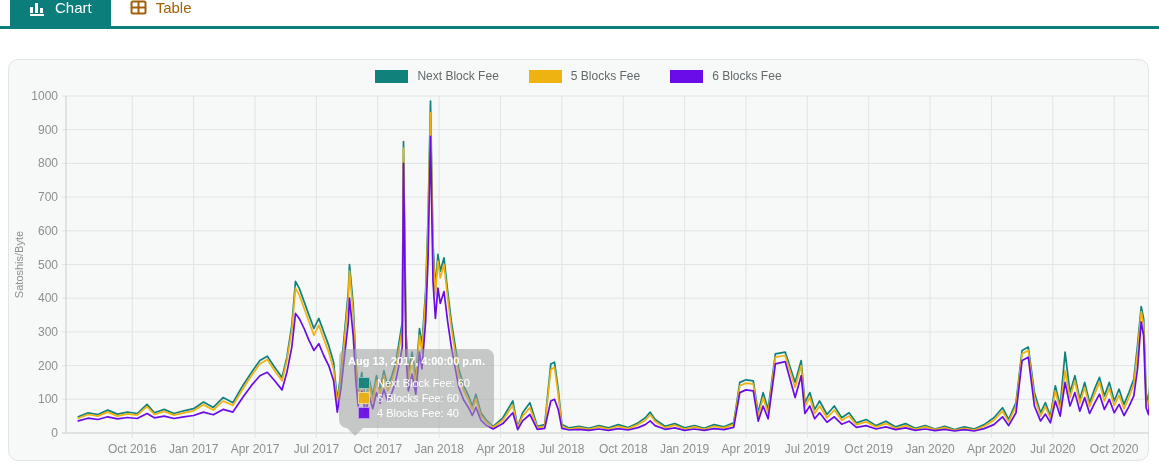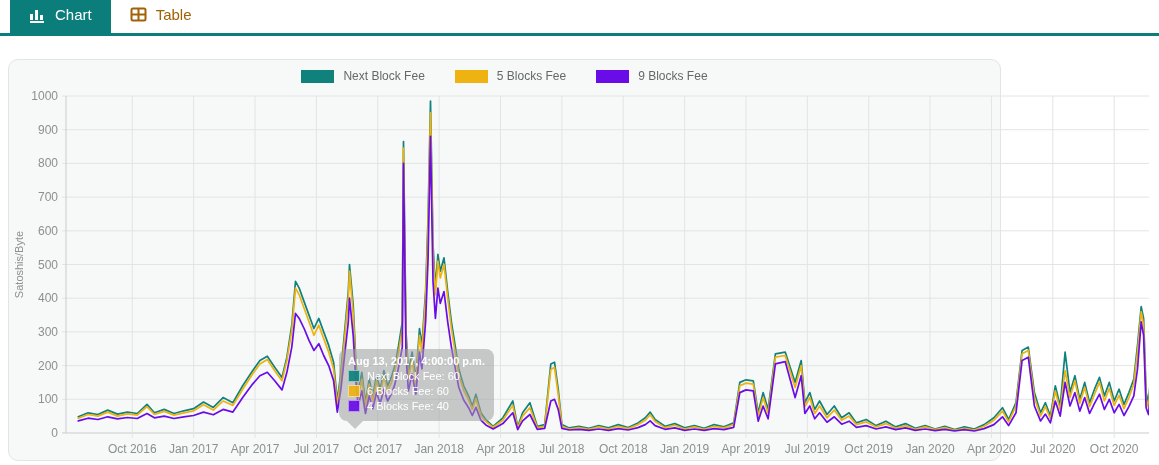--- a/index.html
+++ b/index.html
@@ -1,29 +1,29 @@
 <!DOCTYPE html>
 <html><head>
 <meta charset="utf-8">
 <style>
   html,body{margin:0;padding:0}
   body{width:1159px;height:465px;background:#fff;font-family:"Liberation Sans",sans-serif;overflow:hidden;position:relative}
-  .tabbar{position:absolute;top:0;left:0;right:0;height:36px;background:#fff;border-bottom:3px solid #0b7d7b;display:flex;align-items:flex-end;padding-left:10px;box-sizing:border-box}
+  .tabbar{position:absolute;top:0;left:0;right:0;height:29px;background:#fff;border-bottom:3px solid #0b7d7b;display:flex;align-items:flex-end;padding-left:10px;box-sizing:border-box}
   .tab{display:flex;align-items:center;gap:9px;height:37px;padding:0 19px;font-size:15px;color:#a16207;cursor:pointer;border-radius:3px 3px 0 0;white-space:nowrap}
   .tab.active{background:#0b7d7b;color:#fff}
   .tab .ticon{display:flex;align-items:center}
-  .card{position:absolute;left:8px;top:59px;width:993px;height:402px;background:#f7f8f8;border:1px solid #e2e5e5;border-radius:10px;box-sizing:border-box}
+  .card{position:absolute;left:8px;top:59px;width:1141px;height:402px;background:#f7f8f8;border:1px solid #e2e5e5;border-radius:10px;box-sizing:border-box}
   .legend{position:absolute;top:9px;left:0;right:0;display:flex;justify-content:center;gap:30px;font-size:12px;color:#63696a;z-index:2}
   .legend-item{display:flex;align-items:center;gap:9px;cursor:pointer}
   .swatch{width:33px;height:13px;display:inline-block}
   #plot-svg{position:absolute;left:0;top:0}
   #plot-svg text{font-family:"Liberation Sans",sans-serif}
   .tooltip{position:absolute;left:330px;top:289px;width:155px;background:rgba(158,161,161,.55);border-radius:8px;padding:6px 9px;color:#fff;font-size:11px;z-index:3;box-sizing:border-box}
-  .tt-title{margin-bottom:3px;font-weight:bold;white-space:nowrap}
-  .tt-row{display:flex;align-items:center;gap:7px;margin:3px 0;white-space:nowrap}
+  .tt-title{margin-bottom:10px;font-weight:bold;white-space:nowrap}
+  .tt-row{display:flex;align-items:center;gap:7px;margin:3px 10px;white-space:nowrap}
   .tt-swatch{width:12px;height:12px;flex:0 0 auto;opacity:.92;border:1px solid rgba(255,255,255,.55);box-sizing:border-box}
   .tt-caret{position:absolute;left:8px;bottom:-8px;width:0;height:0;border-left:8px solid transparent;border-right:8px solid transparent;border-top:8px solid rgba(158,161,161,.55)}
 </style>
 </head>
 <body>
 
 <div class="tabbar">
   <div class="tab active">
     <span class="ticon">
       <svg width="17" height="17" viewBox="0 0 17 17">
@@ -56,21 +56,21 @@
     <div class="legend-item">
       <span class="swatch" style="background: rgb(17, 130, 123);"></span>
       <span>Next Block Fee</span>
     </div>
     <div class="legend-item">
       <span class="swatch" style="background: rgb(238, 178, 17);"></span>
       <span>5 Blocks Fee</span>
     </div>
     <div class="legend-item">
       <span class="swatch" style="background: rgb(106, 12, 232);"></span>
-      <span>9 Blocks Fee</span>
+      <span>6 Blocks Fee</span>
     </div>
   </div>
 
   <svg id="plot-svg" width="1140" height="400">
       <line x1="53" y1="373" x2="1142" y2="373" stroke="#c9cdcd" stroke-width="1"></line>
       <text x="49" y="377" text-anchor="end" fill="#8b9090" font-size="12">0</text>
       <line x1="53" y1="339.3" x2="1142" y2="339.3" stroke="#e2e4e5" stroke-width="1"></line>
       <text x="49" y="343.3" text-anchor="end" fill="#8b9090" font-size="12">100</text>
       <line x1="53" y1="305.6" x2="1142" y2="305.6" stroke="#e2e4e5" stroke-width="1"></line>
       <text x="49" y="309.6" text-anchor="end" fill="#8b9090" font-size="12">200</text>

